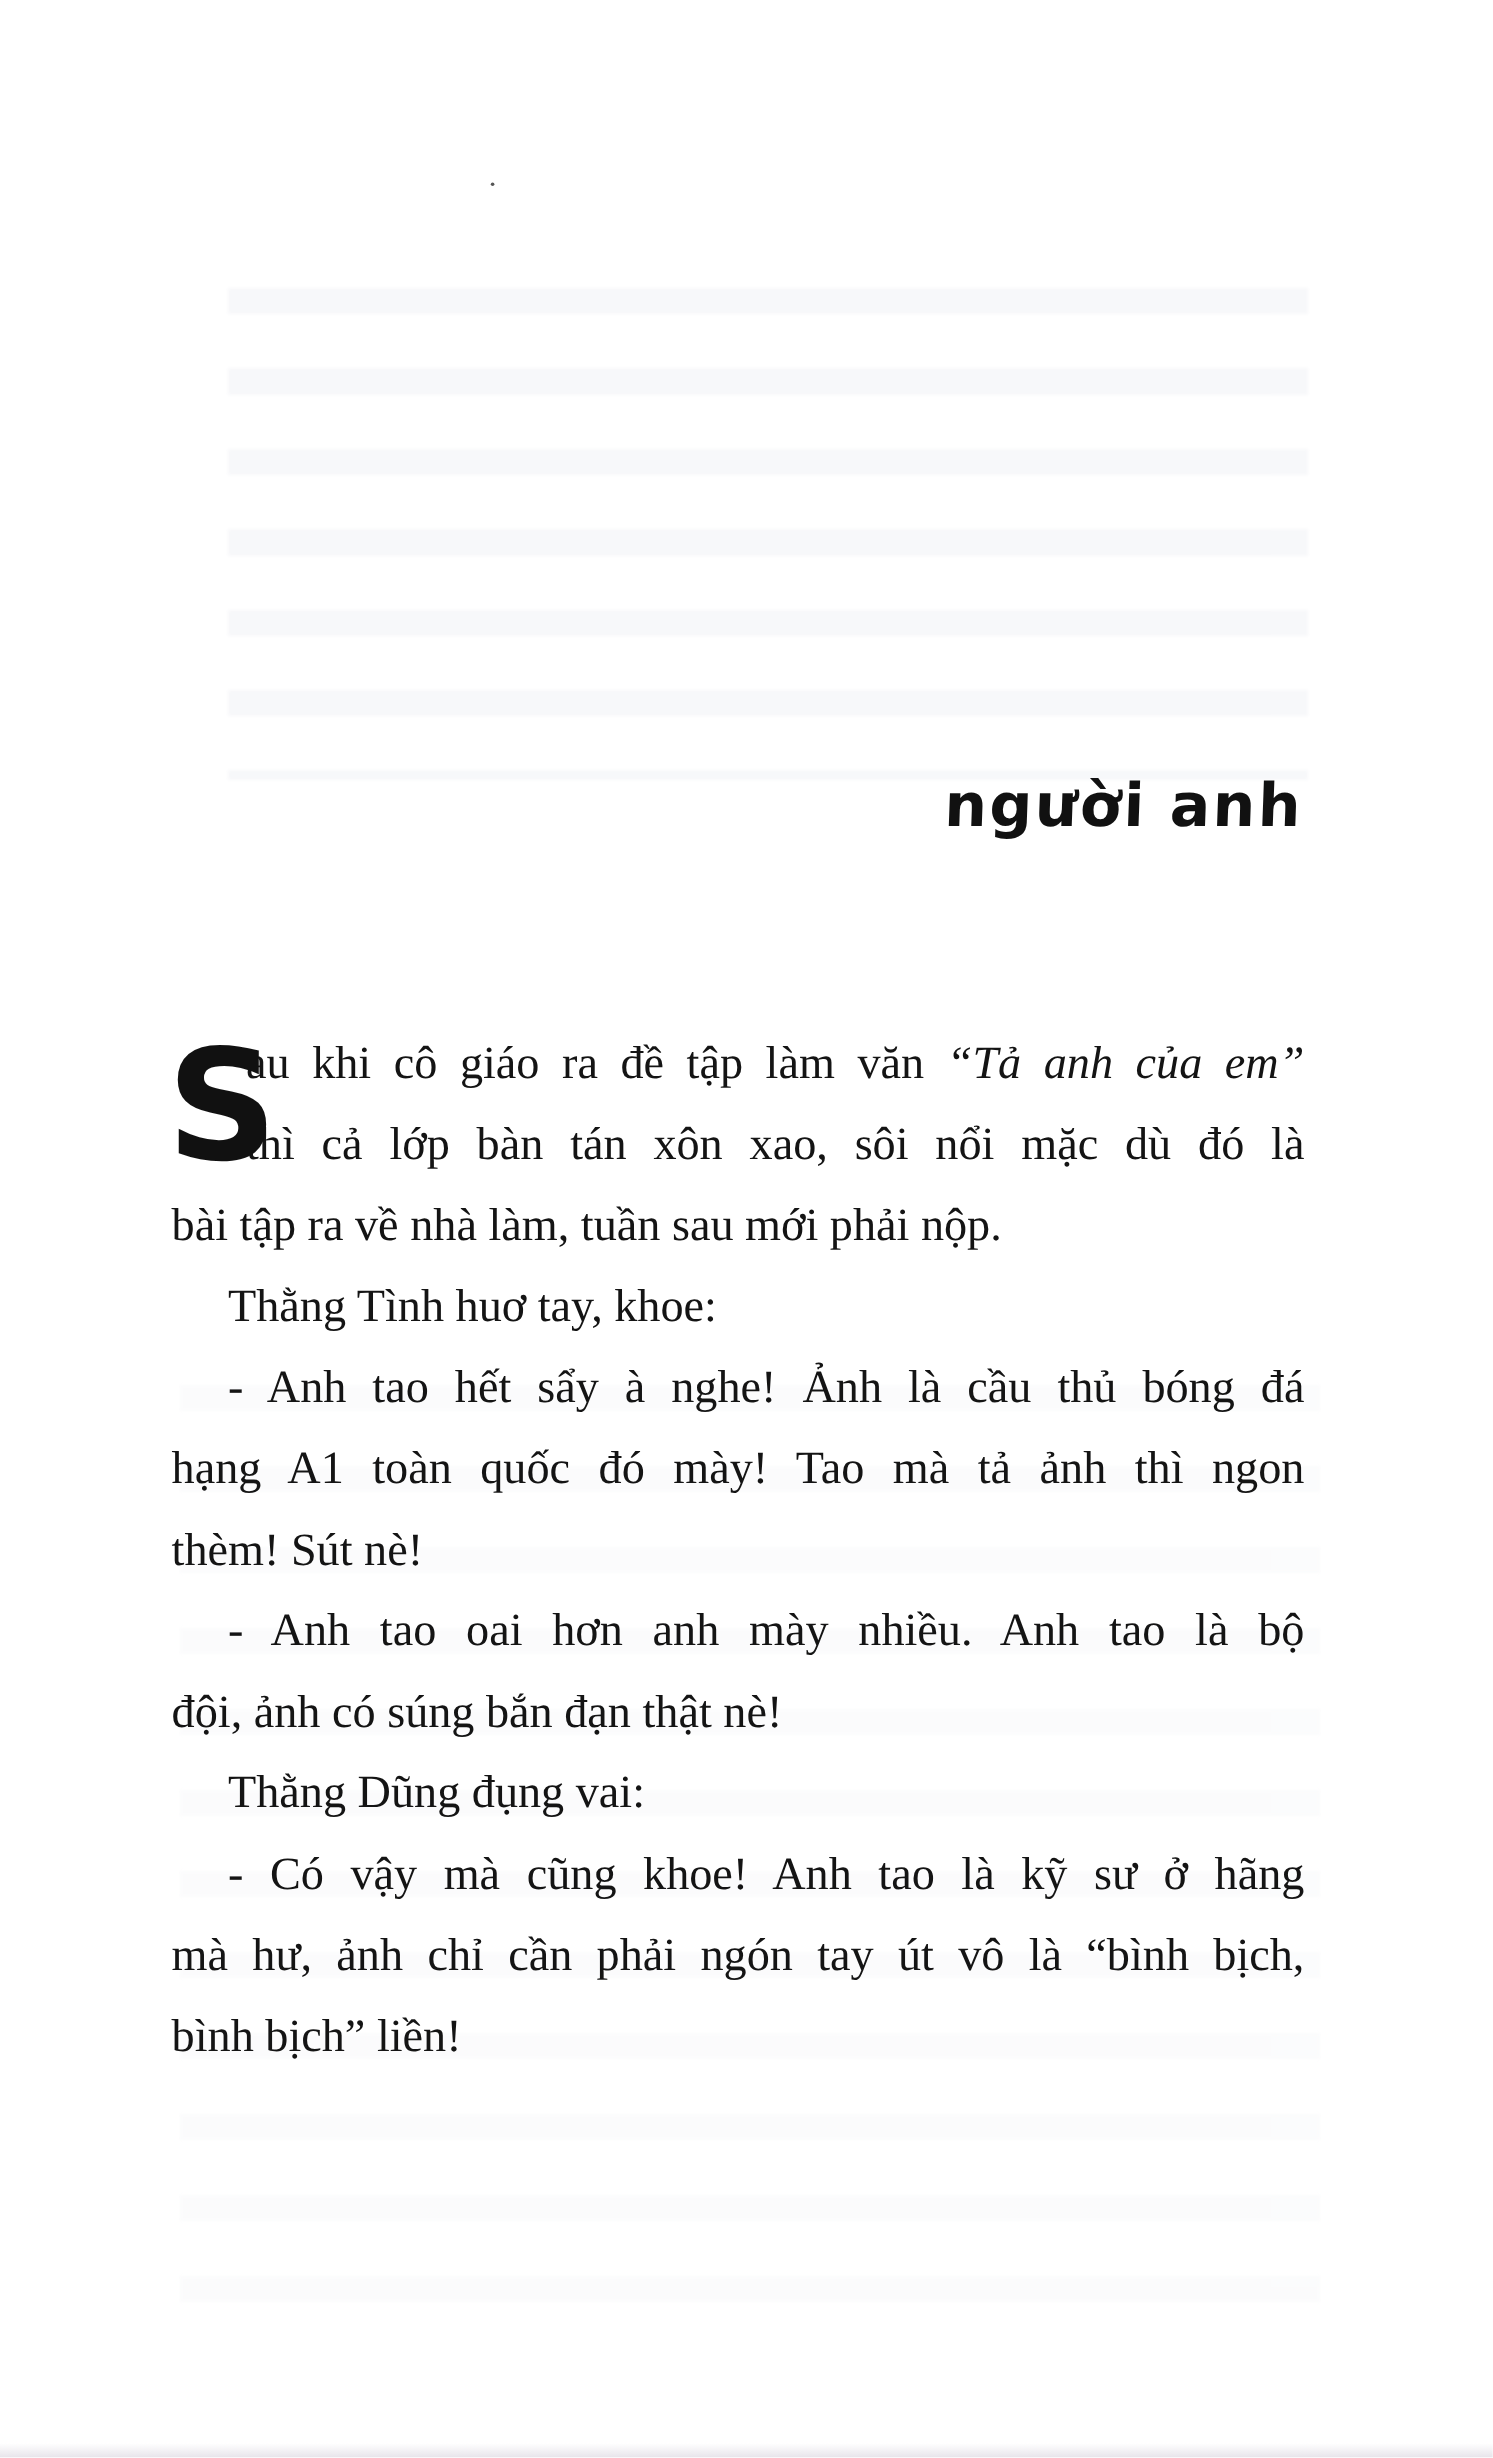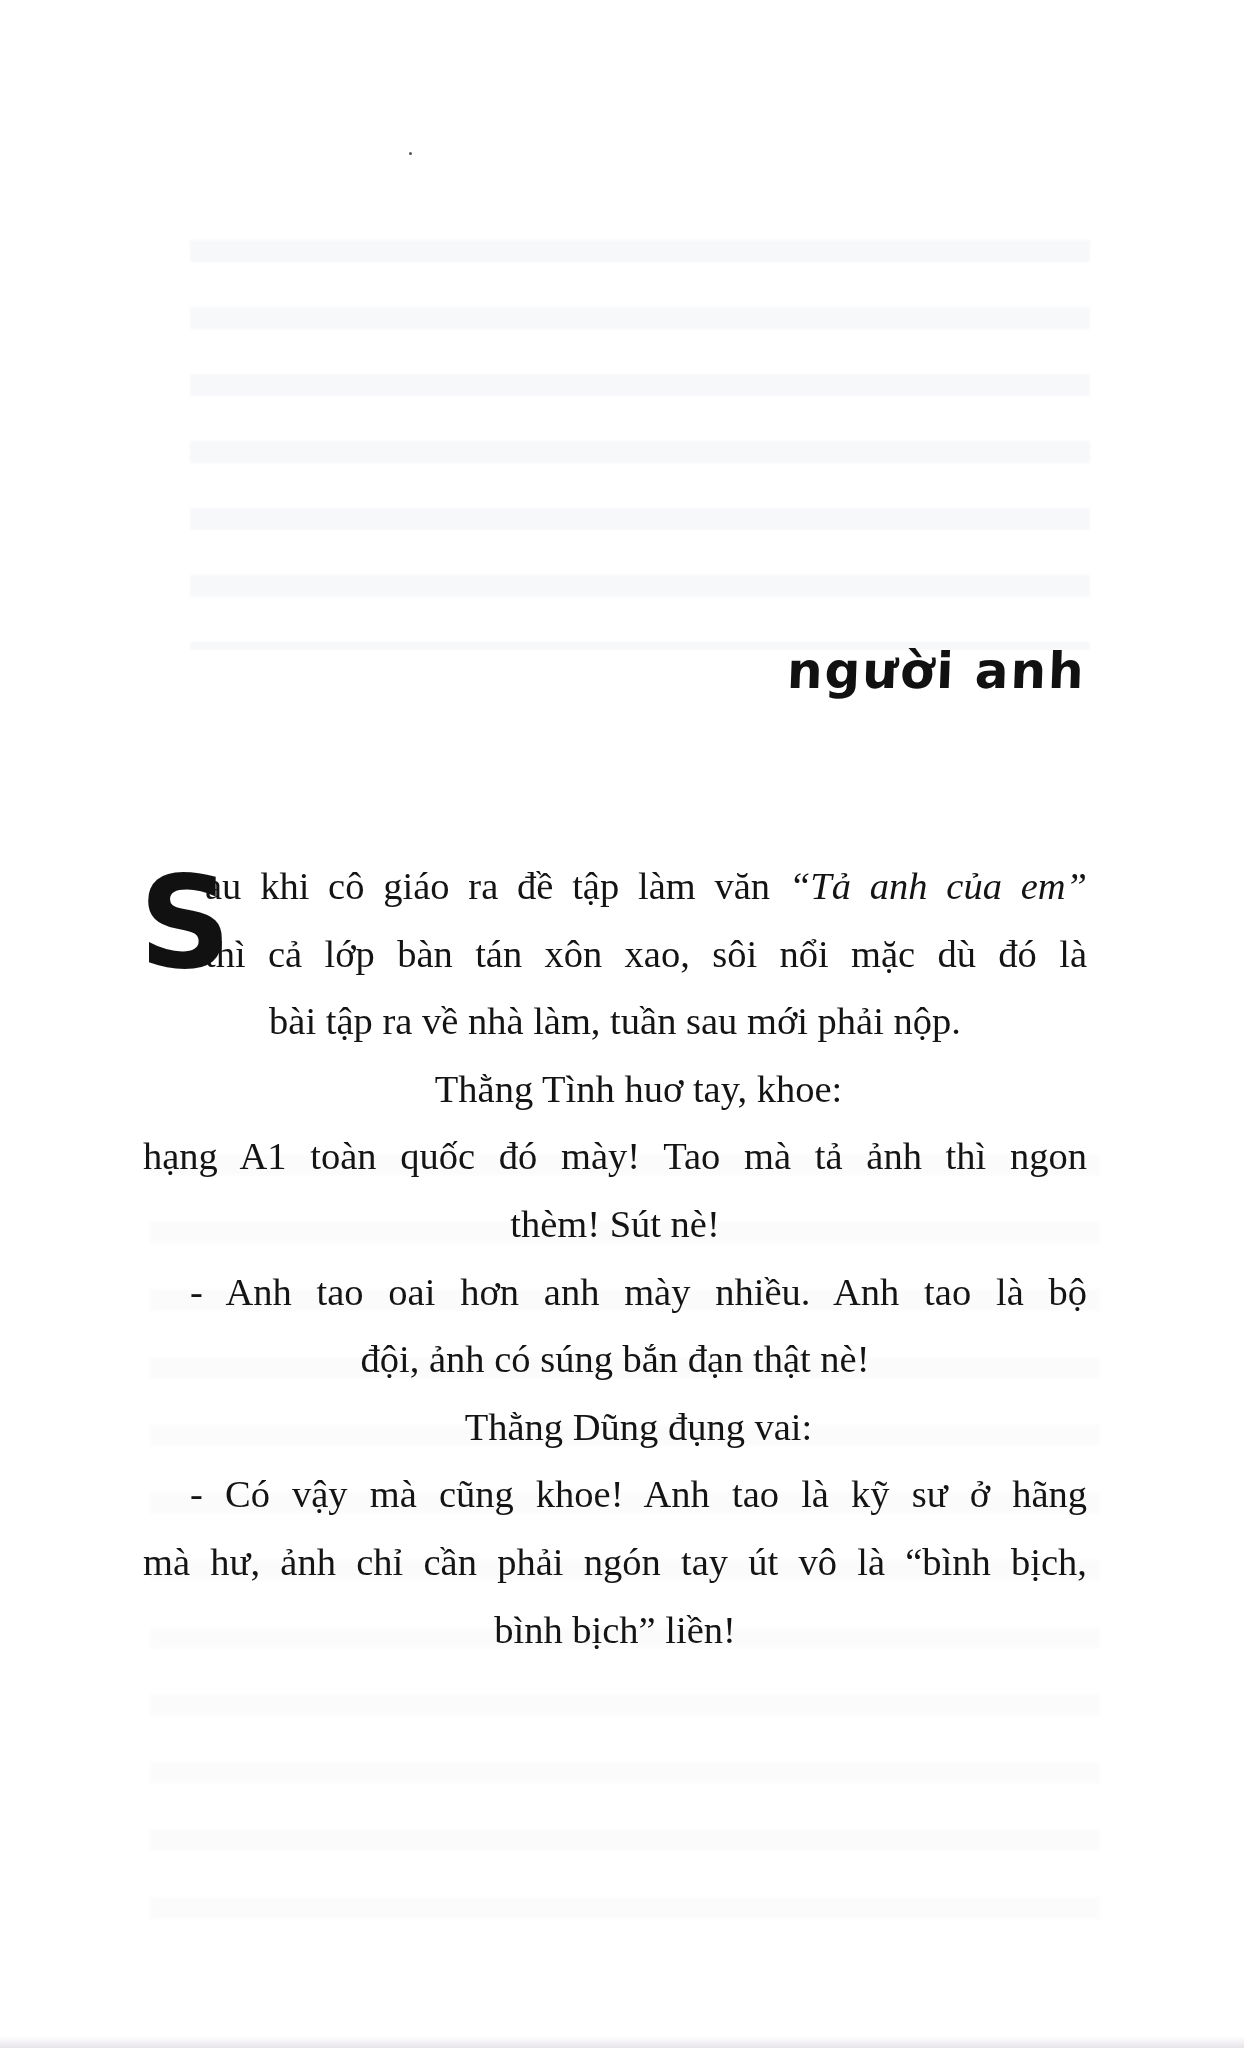--- a/index.html
+++ b/index.html
@@ -84,21 +84,20 @@
       left: 143px;
       top: 853px;
       width: 944px;
       font-size: 38.5px;
       line-height: 67.6px;
     }
     .body-text .line {
       display: block;
       height: 67.6px;
       white-space: nowrap;
-      text-align: center;
     }
     .body-text .just {
       text-align: justify;
       text-align-last: justify;
     }
     .body-text .indent {
       padding-left: 47px;
     }
     .first-para {
       position: relative;
@@ -136,20 +135,21 @@
     <span class="drop-cap">S</span>
     <span class="line just with-cap"><span>au khi cô giáo ra đề tập làm văn </span><em class="title-quote">“Tả anh của em”</em></span>
     <span class="line just with-cap">thì cả lớp bàn tán xôn xao, sôi nổi mặc dù đó là</span>
     <span class="line">bài tập ra về nhà làm, tuần sau mới phải nộp.</span>
   </div>
 
   <div>
     <span class="line indent">Thằng Tình huơ tay, khoe:</span>
   </div>
   <div>
+    <span class="line just indent">- Anh tao hết sẩy à nghe! Ảnh là cầu thủ bóng đá</span>
     <span class="line just">hạng A1 toàn quốc đó mày! Tao mà tả ảnh thì ngon</span>
     <span class="line">thèm! Sút nè!</span>
   </div>
 
   <div>
     <span class="line just indent">- Anh tao oai hơn anh mày nhiều. Anh tao là bộ</span>
     <span class="line">đội, ảnh có súng bắn đạn thật nè!</span>
   </div>
 
   <div>

